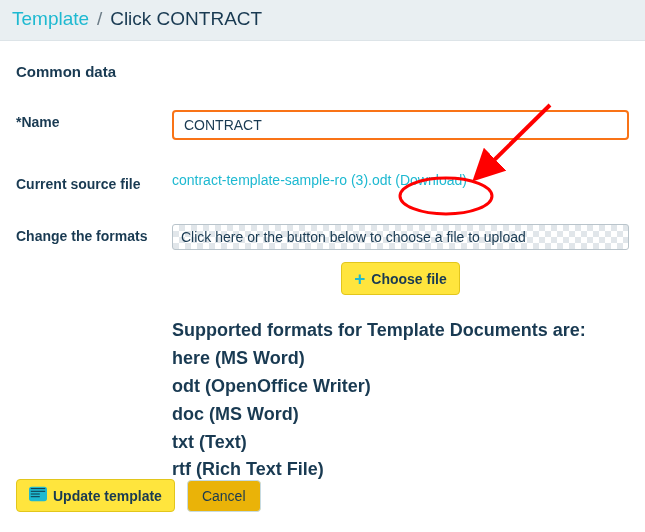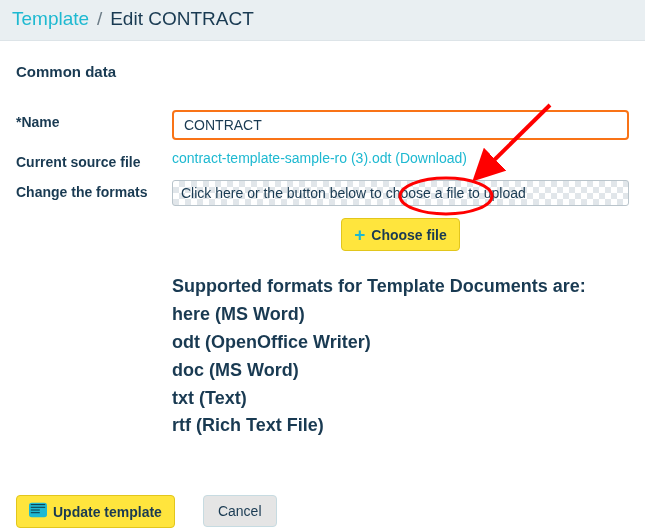--- a/index.html
+++ b/index.html
@@ -37,21 +37,21 @@
   }
   .section-title {
     font-size: 15px;
     font-weight: bold;
     color: #193a52;
     margin-bottom: 30px;
   }
   .form-row {
     display: flex;
     align-items: flex-start;
-    margin-bottom: 10px;
+    margin-bottom: 32px;
   }
   .row-label {
     width: 156px;
     flex: none;
     font-weight: bold;
     color: #193a52;
     padding-top: 4px;
     font-size: 14px;
   }
   .row-value {
@@ -115,29 +115,29 @@
   .supported {
     margin-top: 22px;
     text-align: left;
     color: #193a52;
     font-weight: bold;
     font-size: 18px;
     line-height: 1.55;
   }
   .footer {
     position: absolute;
-    bottom: 4px;
+    bottom: 20px;
     left: 16px;
     display: flex;
-    gap: 28px;
-    align-items: flex-start;
+    gap: 12px;
+    align-items: flex-end;
   }
   .btn-teal-outline {
     display: inline-block;
-    background: #e5e5e5;
+    background: #eab308;
     border: 1px solid #c7dbe1;
     border-radius: 4px;
     padding: 7px 14px;
     font-size: 14px;
     color: #193a52;
     cursor: pointer;
   }
   .update-icon {
     color: #1eb9d1;
     font-size: 16px;
@@ -152,21 +152,21 @@
     width: 645px;
     height: 532px;
   }
 </style>
 </head>
 <body>
 
 <div class="breadcrumb-bar">
   <a href="#">Template</a>
   <span class="breadcrumb-sep">/</span>
-  <span class="breadcrumb-current">Edit CONTRACT</span>
+  <span class="breadcrumb-current">Click CONTRACT</span>
 </div>
 
 <div class="content">
   <div class="section-title">Common data</div>
 
   <div class="form-row">
     <div class="row-label">*Name</div>
     <div class="row-value">
       <input type="text" class="text-input" value="CONTRACT" style="">
     </div>

